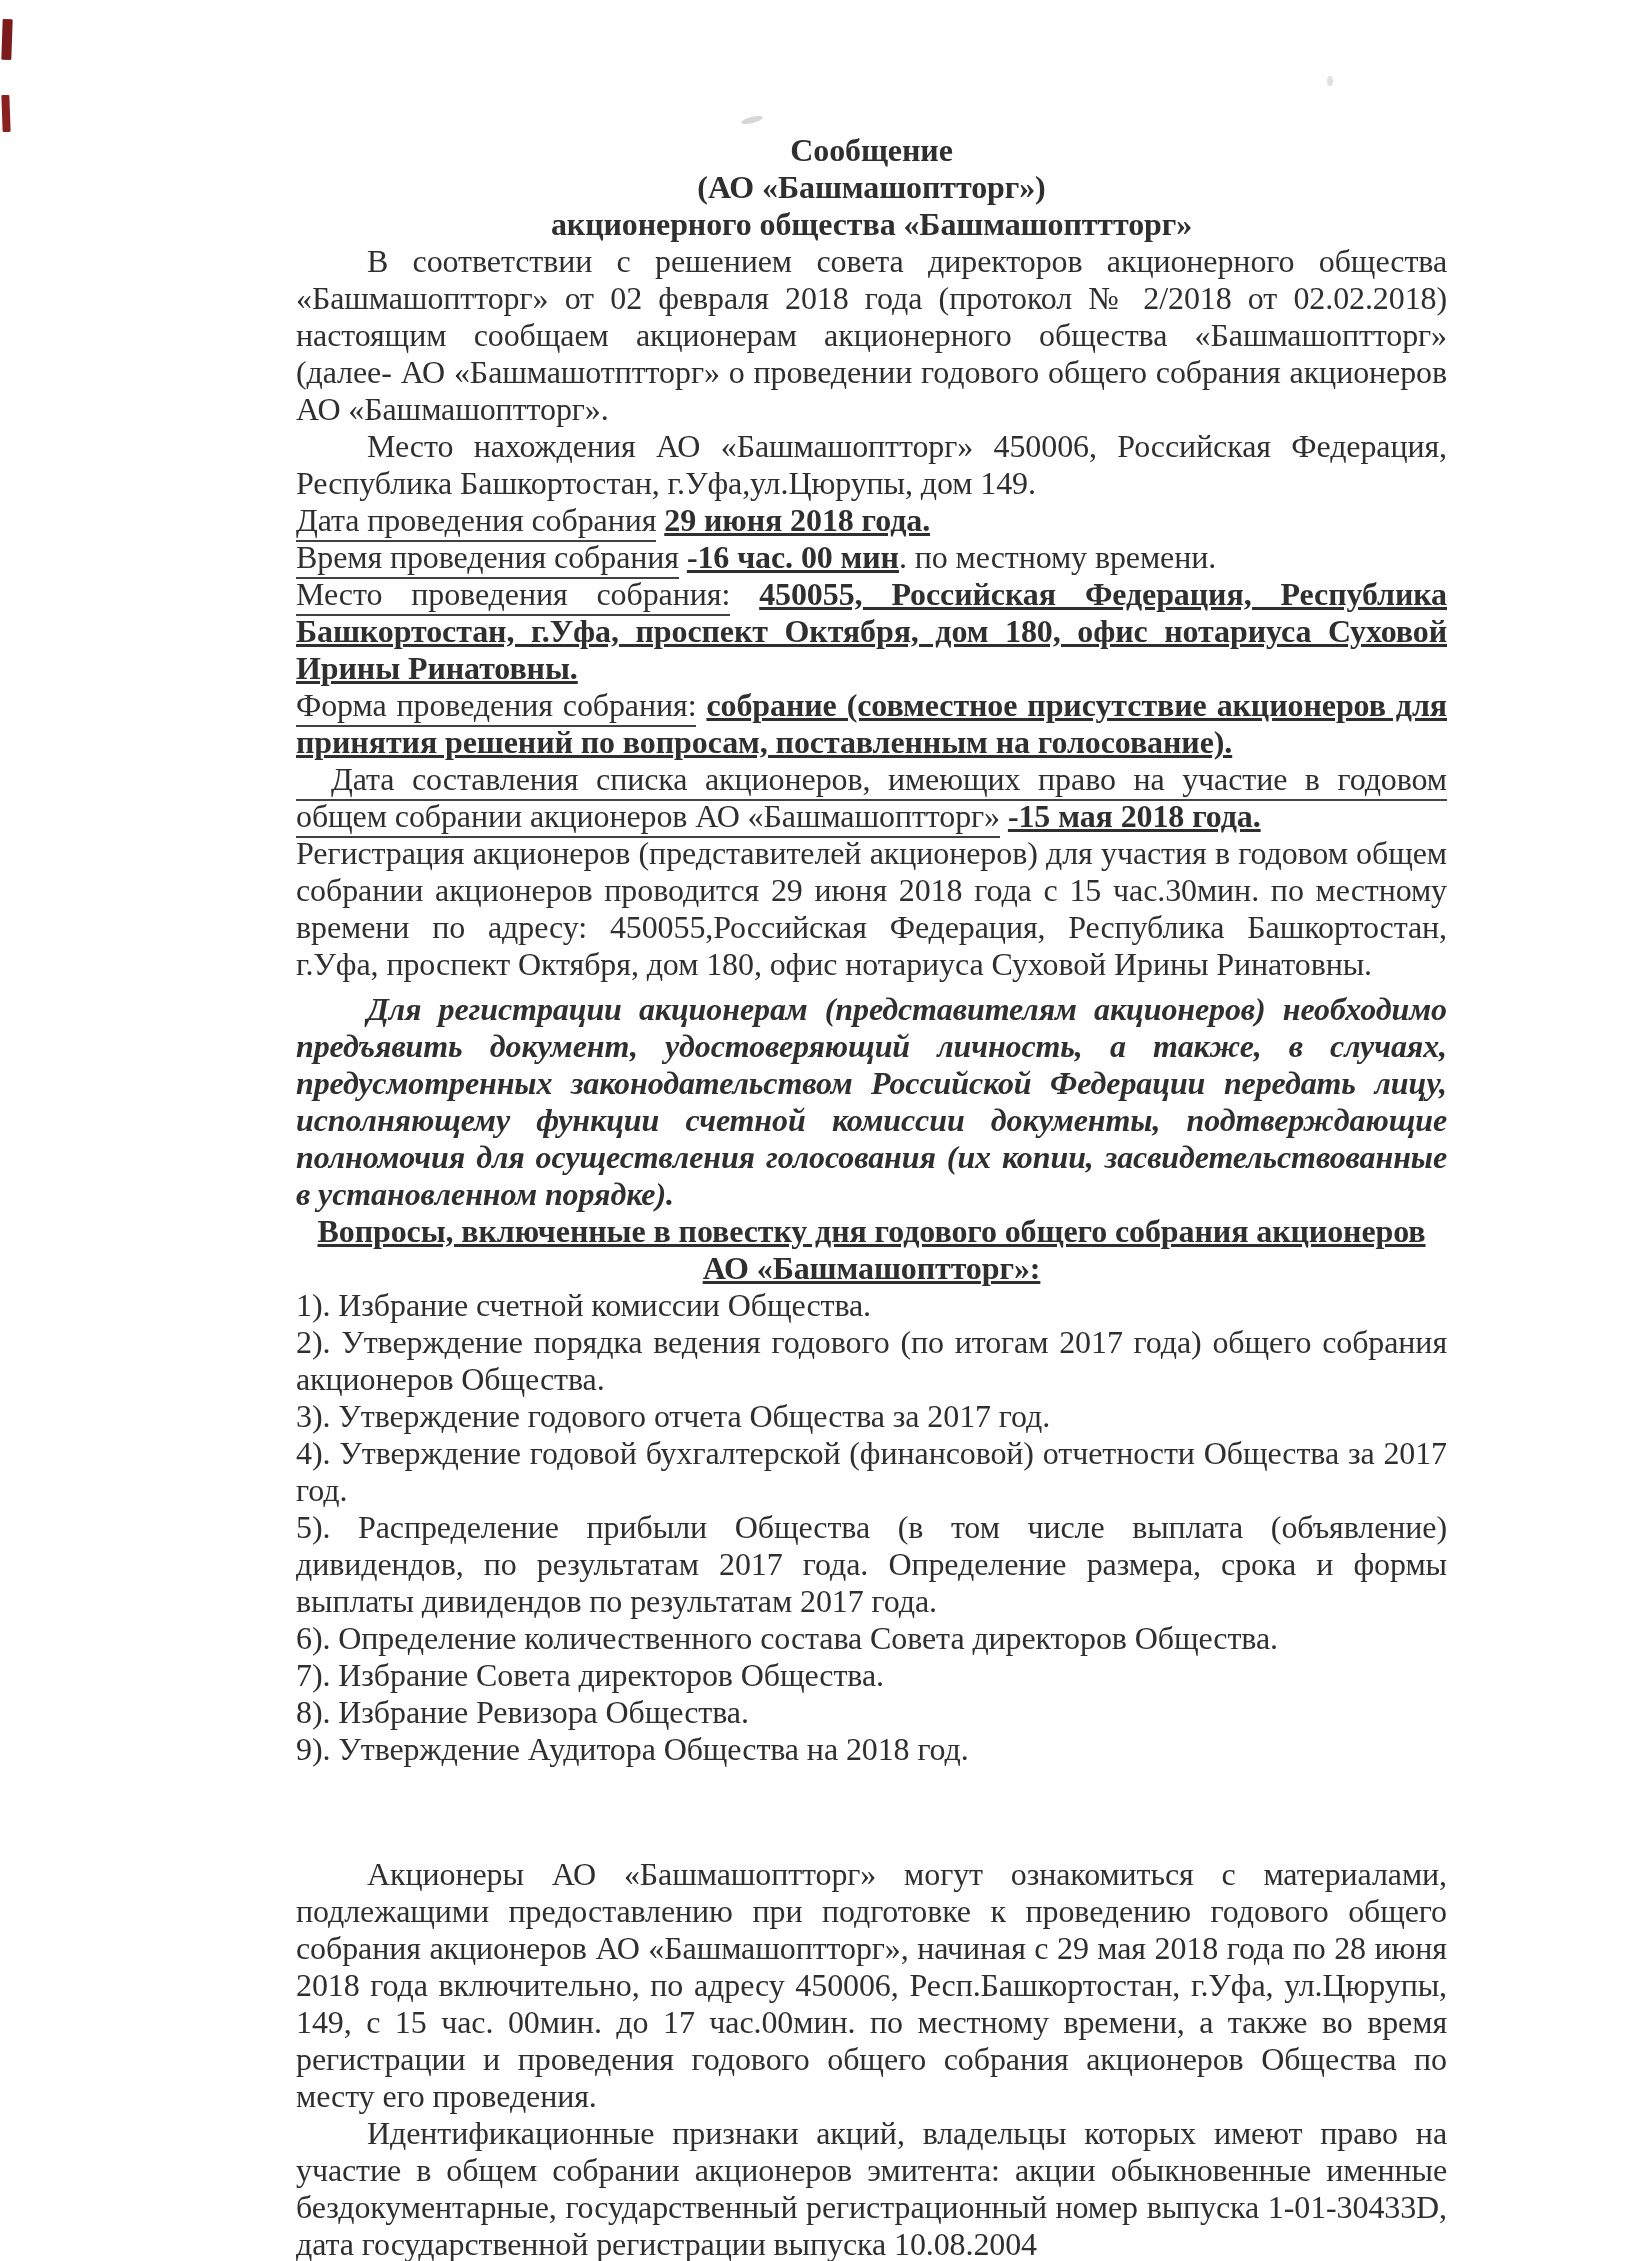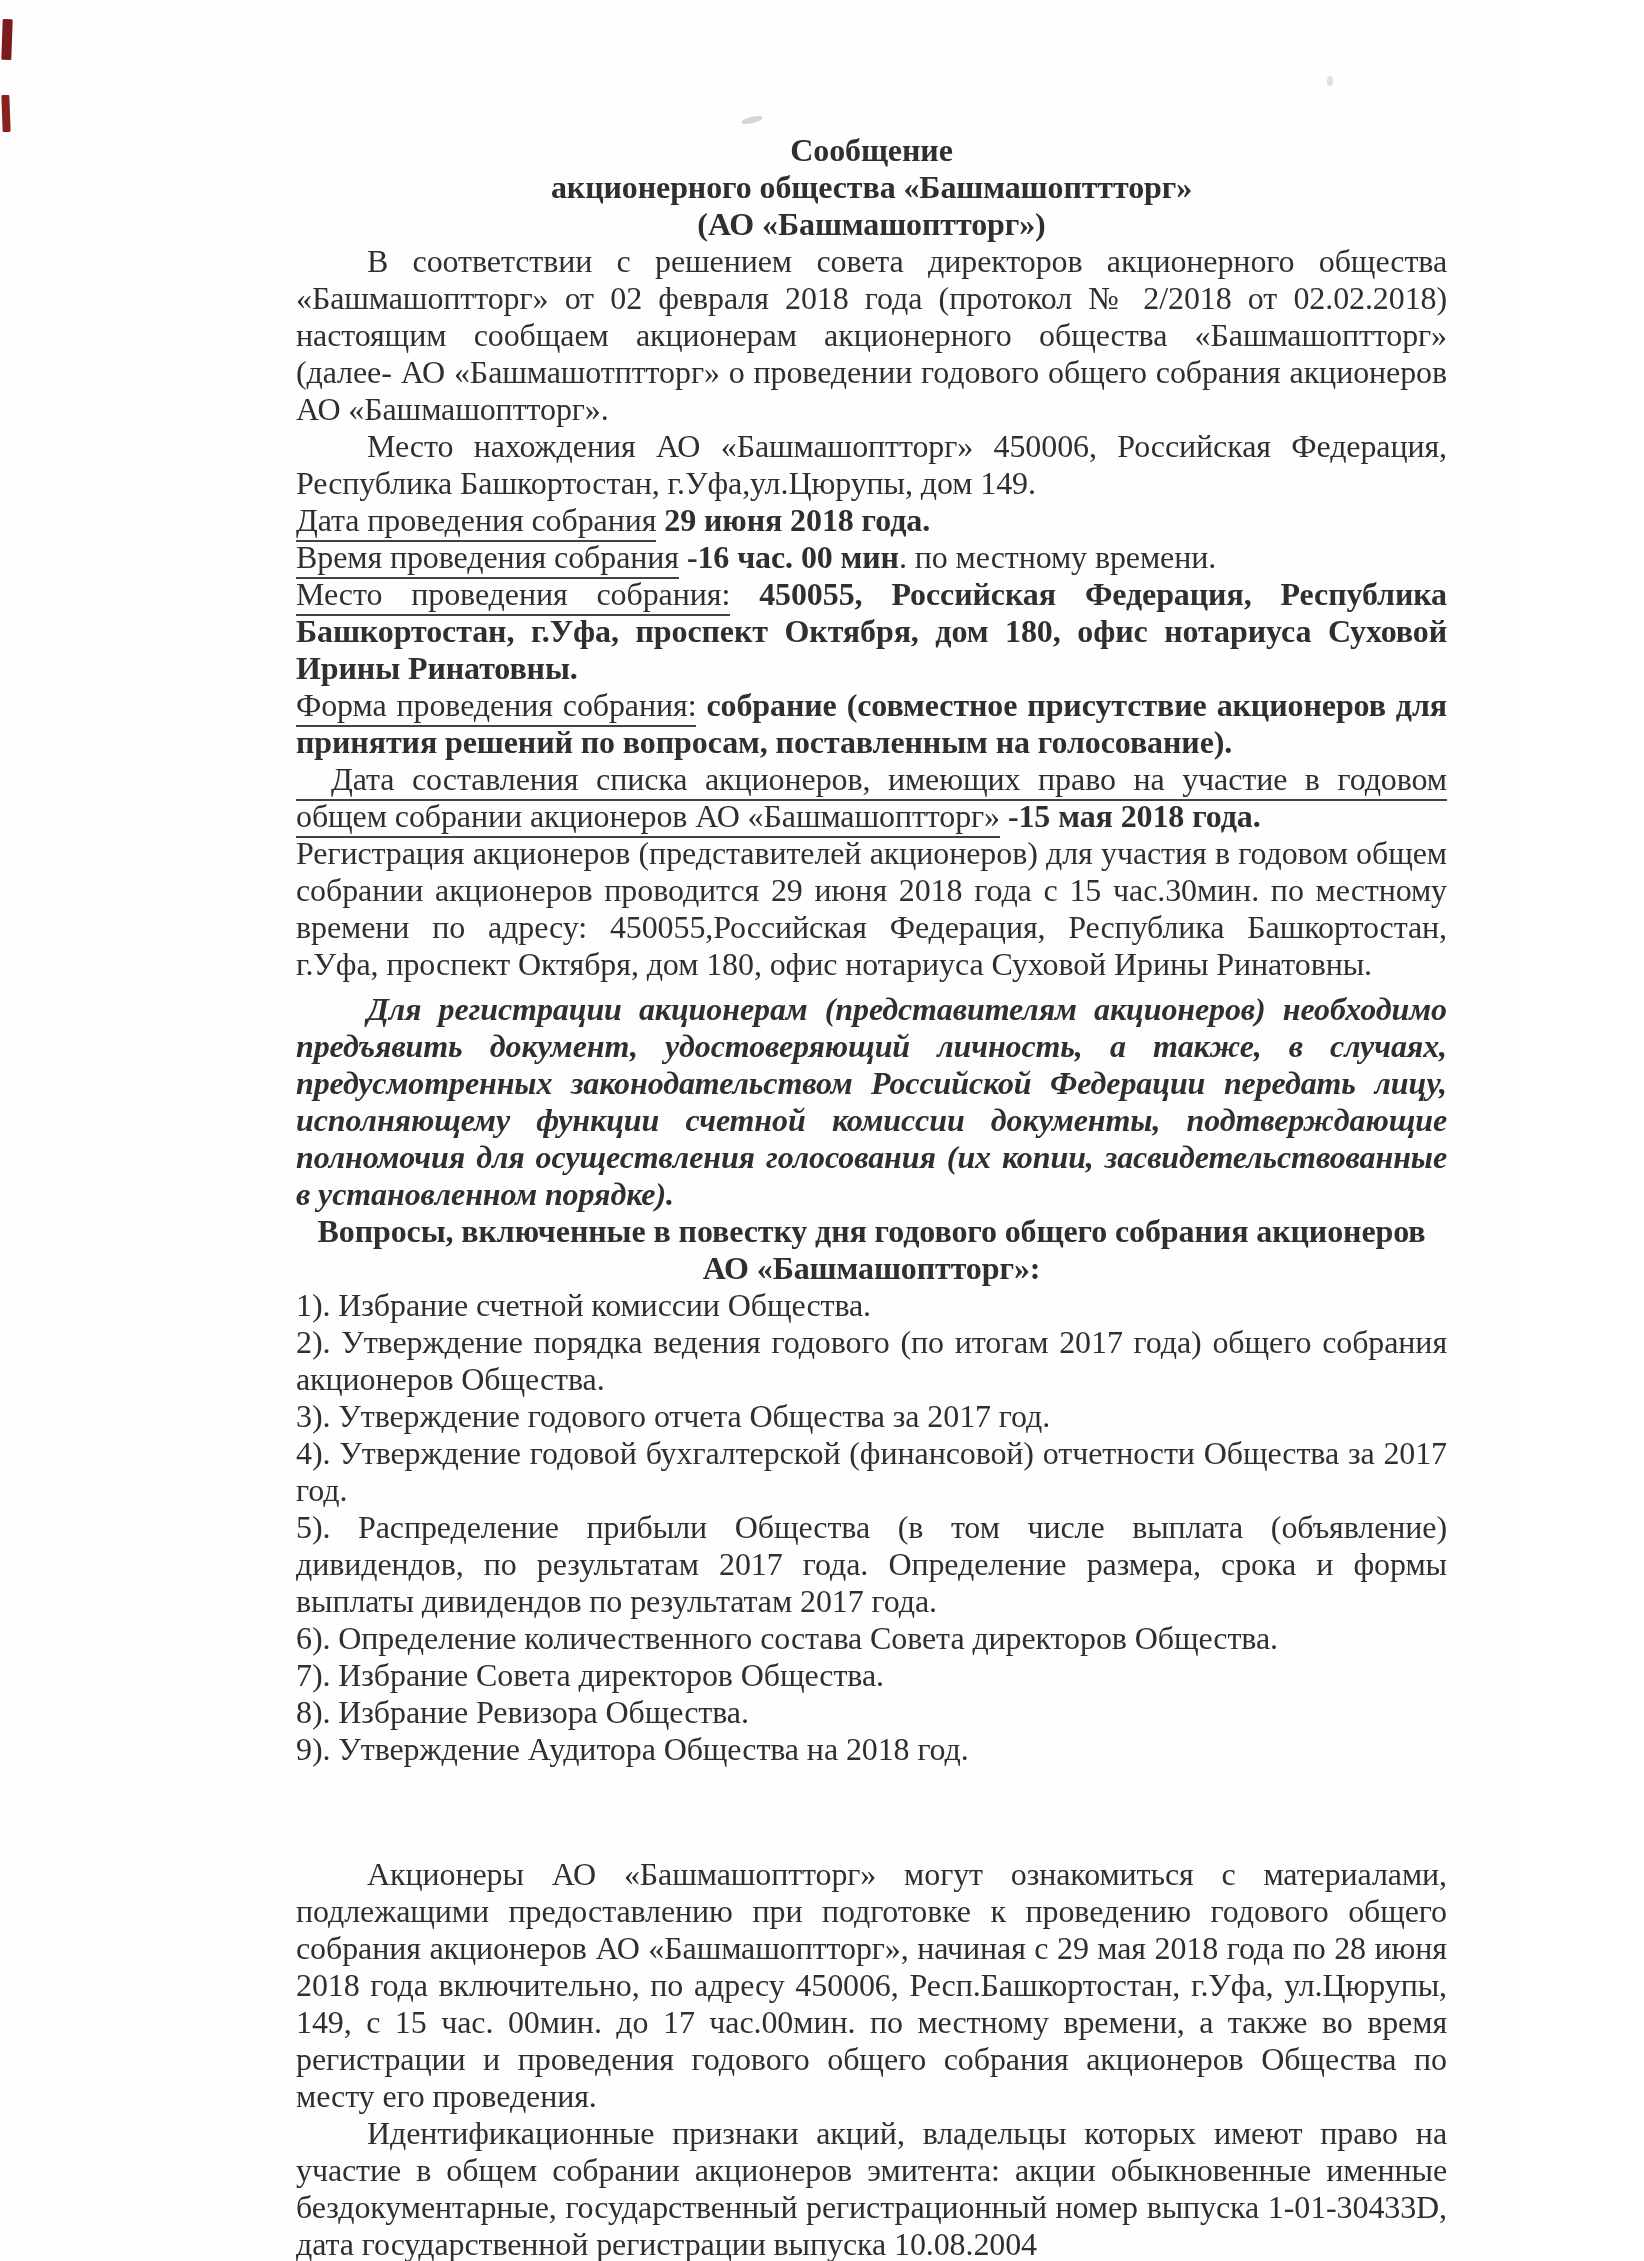--- a/index.html
+++ b/index.html
@@ -16,21 +16,21 @@
     padding: 132px 69px 0 296px;
     font-family: "Liberation Serif", "DejaVu Serif", serif;
     font-size: 32px;
     line-height: 37px;
     color: #2f2f2f;
     letter-spacing: -0.1px;
     overflow: hidden;
   }
   p { margin: 0; text-align: justify; }
   .indent { text-indent: 71px; }
-  .b { font-weight: bold; }
+  .b { font-weight: bold; text-decoration: underline; }
   .bi { font-weight: bold; font-style: italic; margin-top: 8px; }
   .u {
     border-bottom: 2.6px solid rgba(45,45,45,0.9);
     padding-bottom: 2px;
   }
   .u.lead { padding-left: 35px; }
   .title { text-align: center; font-weight: bold; }
   .center { text-align: center; text-align-last: center; }
   .gap-top { margin-top: 88px; }
   .artifact { position: absolute; }
@@ -44,22 +44,22 @@
 
 <div class="page">
 
   <div class="artifact mark1"></div>
   <div class="artifact mark2"></div>
   <div class="artifact speck1"></div>
   <div class="artifact speck2"></div>
 
   <div class="title">
     <div>Сообщение</div>
+    <div>(АО «Башмашоптторг»)</div>
     <div>акционерного общества «Башмашопттторг»</div>
-    <div>(АО «Башмашоптторг»)</div>
   </div>
 
   <p class="indent">В соответствии с решением совета директоров акционерного общества «Башмашоптторг» от 02 февраля 2018 года (протокол № 2/2018 от 02.02.2018) настоящим сообщаем акционерам акционерного общества «Башмашоптторг» (далее- АО «Башмашотптторг» о проведении годового общего собрания акционеров АО «Башмашоптторг».</p>
 
   <p class="indent">Место нахождения АО «Башмашоптторг» 450006, Российская Федерация, Республика Башкортостан, г.Уфа,ул.Цюрупы, дом 149.</p>
 
   <p><span class="u">Дата проведения собрания</span> <span class="b">29 июня 2018 года.</span></p>
 
   <p><span class="u">Время проведения собрания</span> <span class="b">-16 час. 00 мин</span><span>. по местному времени.</span></p>
 

